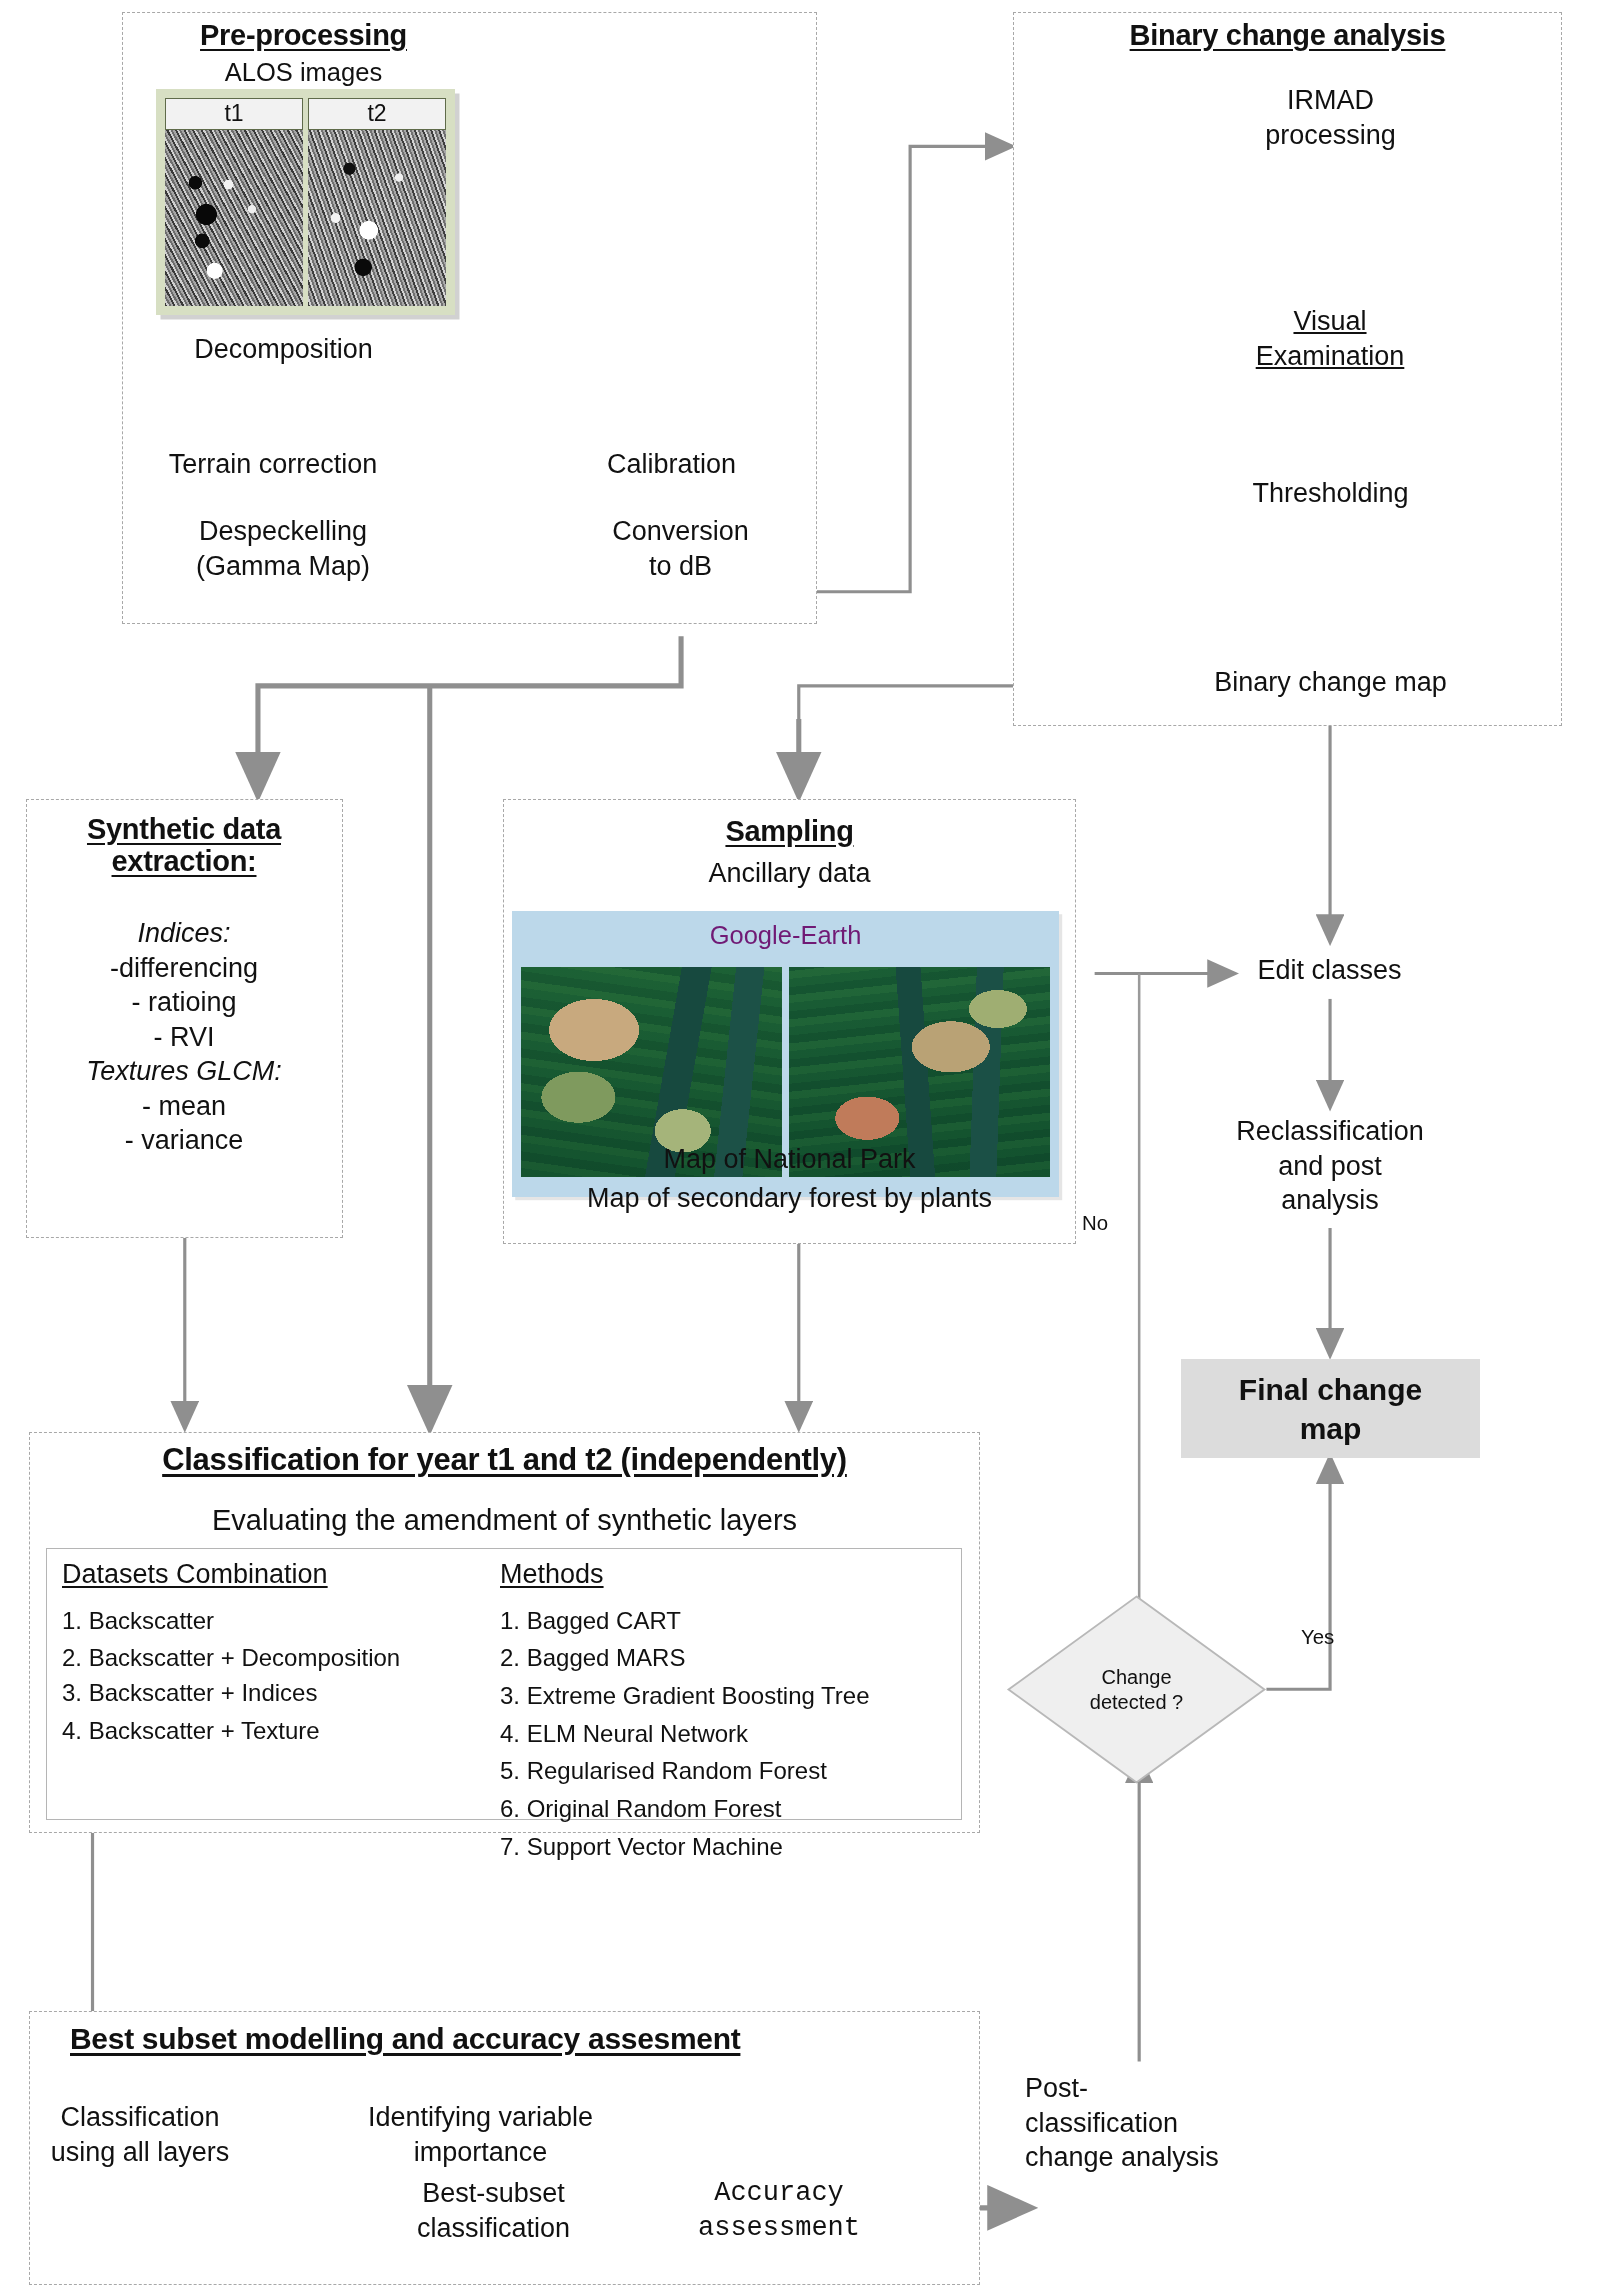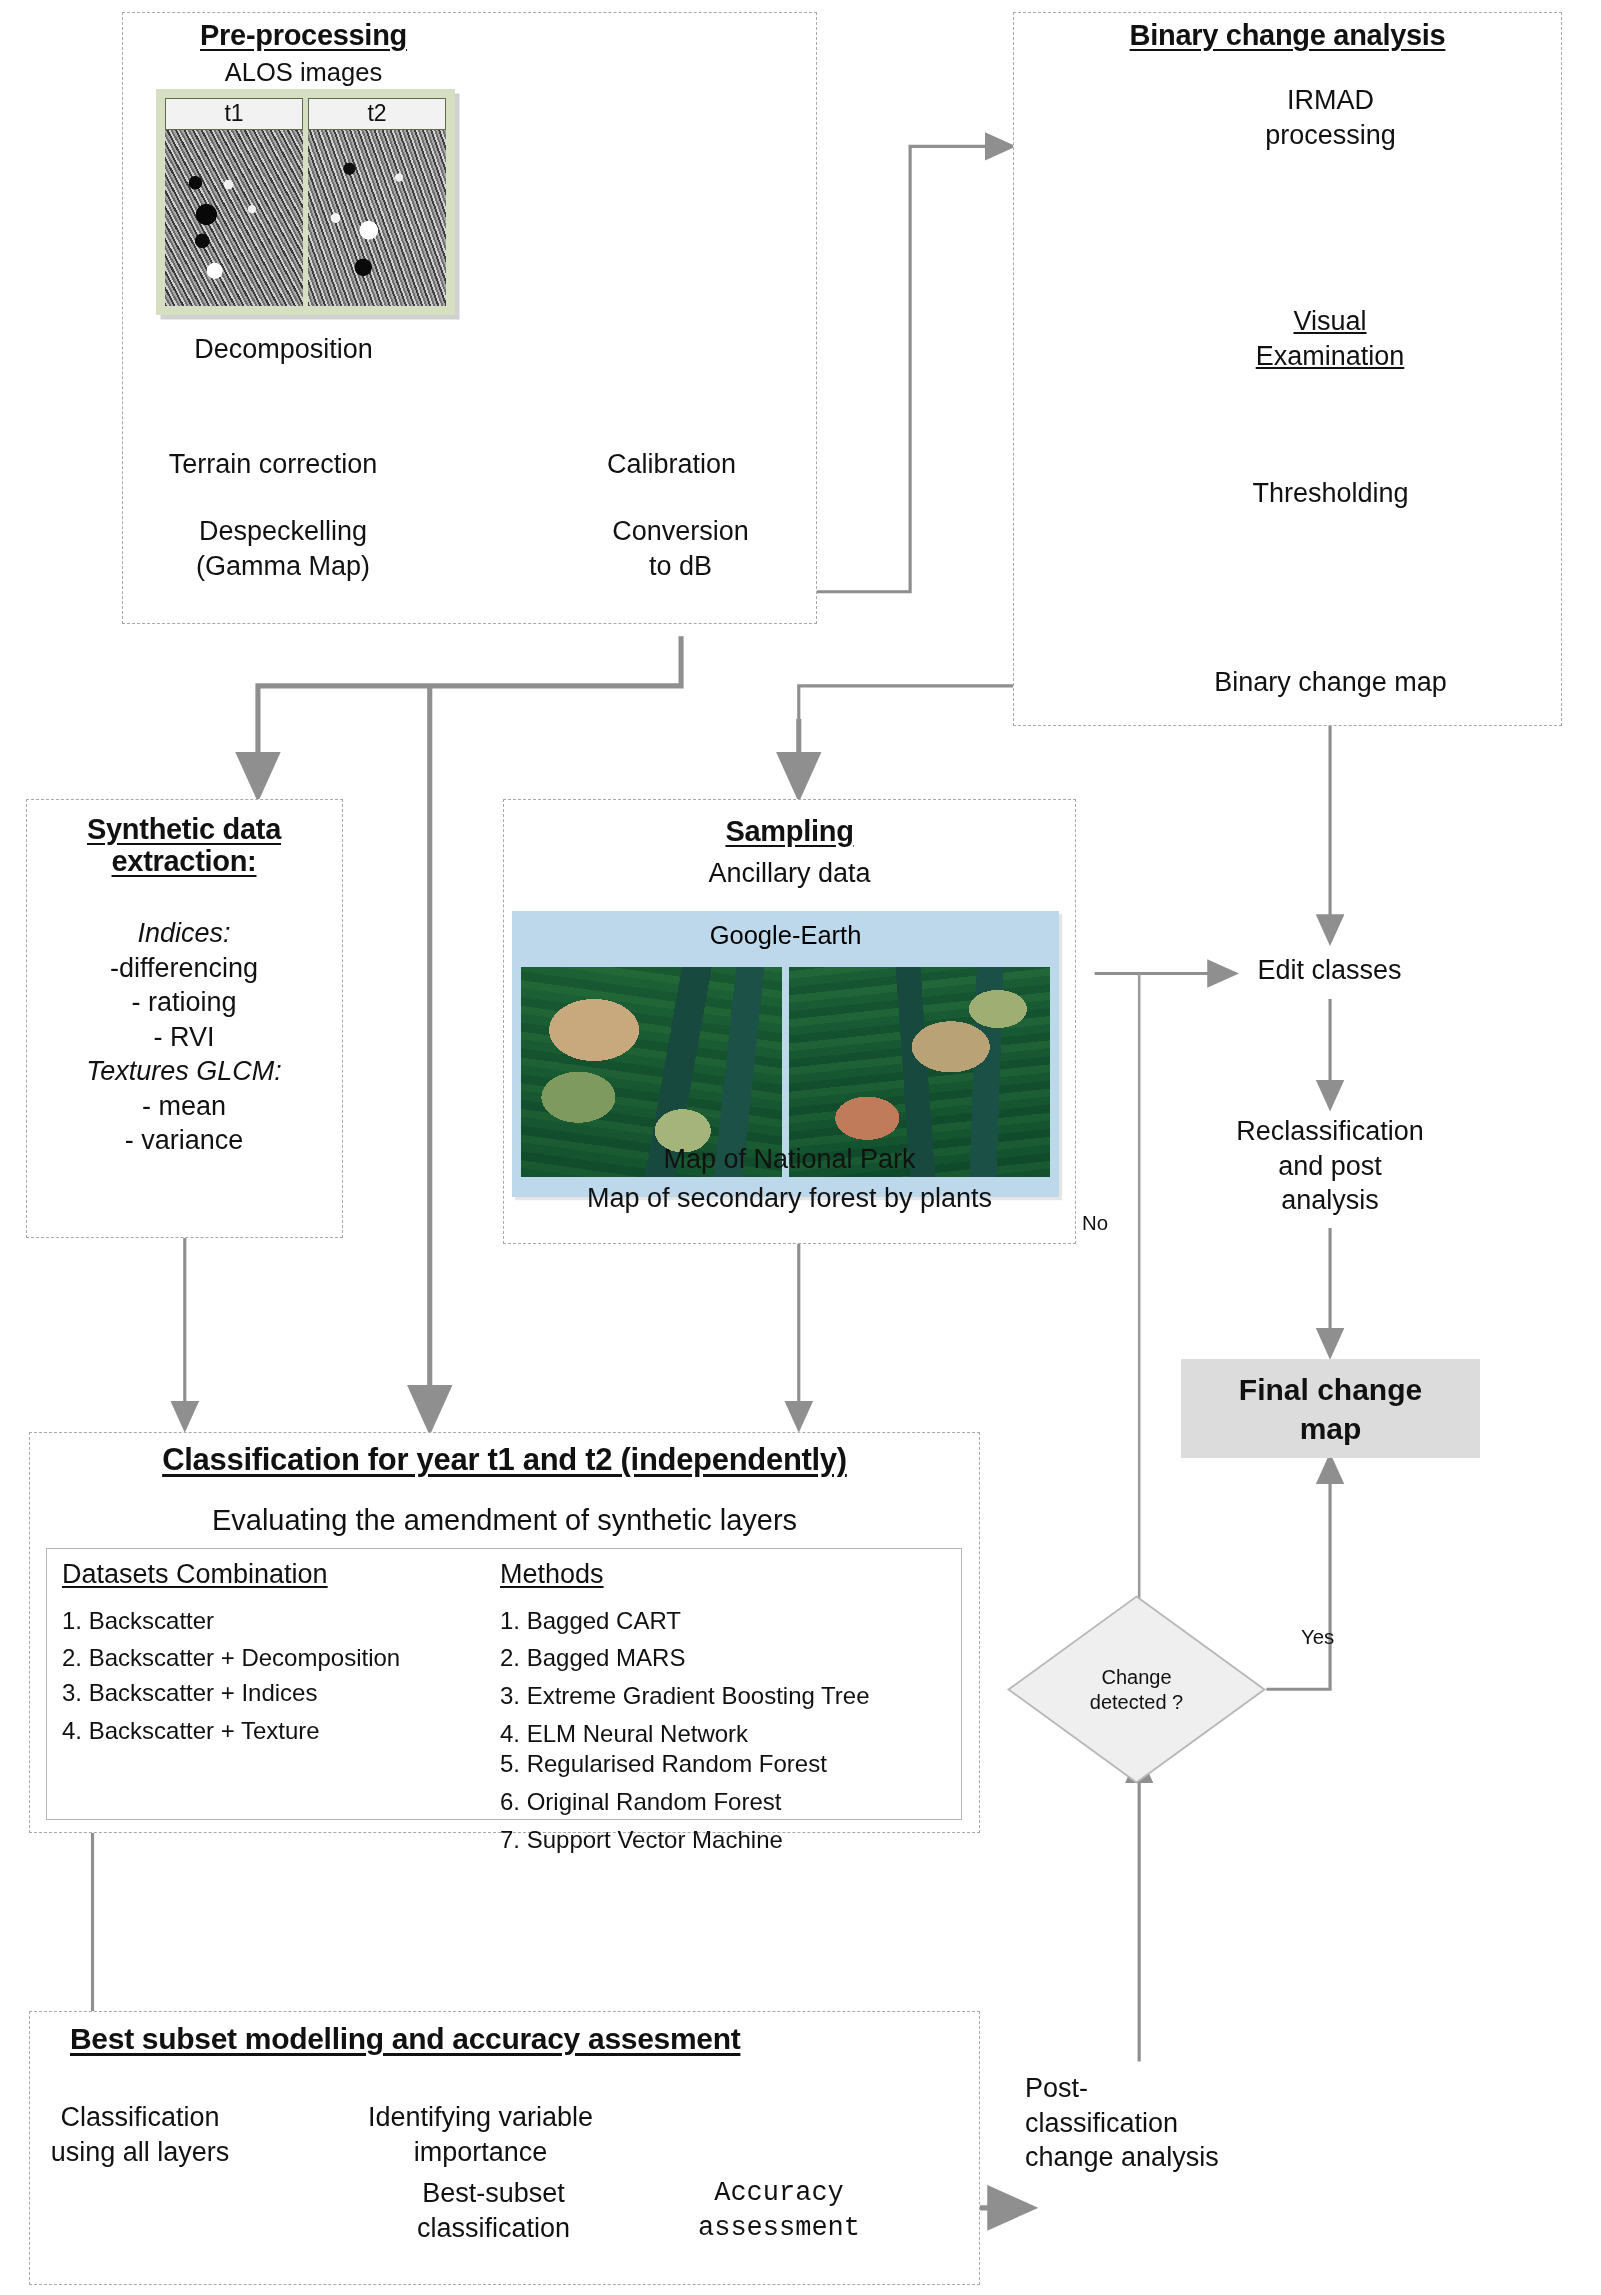--- a/index.html
+++ b/index.html
@@ -26,21 +26,21 @@
   
   .alosbox{position:absolute;background:#d7dfc3;box-shadow:4.5px 4.5px 0 rgba(0,0,0,.18);
            padding:9px;box-sizing:border-box;display:flex;gap:5.1px;}
   .alospane{flex:1;display:flex;flex-direction:column;}
   .aloscap{background:#f2f2f2;border:0.6px solid #5f6b4a;text-align:center;
            font-size:23px;padding:1.3px 0;}
   .sar{flex:1;position:relative;overflow:hidden;background:#8a8a8a;}
 
   
   .gebox{position:absolute;background:#bcd8ea;box-shadow:3.2px 3.2px 0 rgba(0,0,0,.10);}
-  .gecap{text-align:center;font-size:25.5px;padding:10.2px 0 16.5px;color:#000000;}
+  .gecap{text-align:center;font-size:25.5px;padding:10.2px 0 16.5px;color:#701a75;}
   .gerow{display:flex;gap:6.4px;padding:0 9px 9px;}
   .geimg{flex:1;height:210px;position:relative;overflow:hidden;background:#2f5d45;}
 
   .lbl{position:absolute;font-size:20.4px;color:#111;}
 
   svg.wires{position:absolute;left:0;top:0;width:1602px;height:2295px;pointer-events:none;}
   .ln{stroke:#8f8f8f;stroke-width:5;fill:none;}
   .ln-thin{stroke:#9a9a9a;stroke-width:4;fill:none;}
   .ln-thick{stroke:#8f8f8f;stroke-width:8;fill:none;}
 </style>
@@ -271,21 +271,21 @@
     <div class="node left small" style="position:static;margin-bottom:4px;">2. Backscatter  + Decomposition</div>
     <div class="node left small" style="position:static;margin-bottom:7px;">3. Backscatter  + Indices</div>
     <div class="node left small" style="position:static;margin-bottom:7px;">4. Backscatter  + Texture</div>
   </div>
 
   <div style="position:absolute;left:500px;top:1557px;width:465px;">
     <div class="node left" style="position:static;font-size:27px;text-decoration:underline;text-underline-offset:3.2px;margin-bottom:14px;">Methods</div>
     <div class="node left small" style="position:static;margin-bottom:7px;">1. Bagged CART</div>
     <div class="node left small" style="position:static;margin-bottom:7px;">2. Bagged MARS</div>
     <div class="node left small" style="position:static;margin-bottom:7px;">3. Extreme Gradient Boosting Tree</div>
-    <div class="node left small" style="position:static;margin-bottom:0;">4. ELM Neural Network</div>
+    <div class="node left small" style="position:static;margin-bottom:7px;">4. ELM Neural Network</div>
     <div class="node left small" style="position:static;margin-bottom:7px;">5. Regularised Random Forest</div>
     <div class="node left small" style="position:static;margin-bottom:7px;">6. Original Random Forest</div>
     <div class="node left small" style="position:static;margin-bottom:7px;">7. Support Vector Machine</div>
   </div>
 
   <div class="panel" style="left:29px;top:2011px;width:951px;height:274px;"></div>
 
   <div class="ptitle" style="left:70px;top:2022px;width:827px;text-align:left;font-size:30px;">Best subset modelling and accuracy assesment</div>
 
   <div class="node" style="left:38px;top:2100px;width:204px;">

